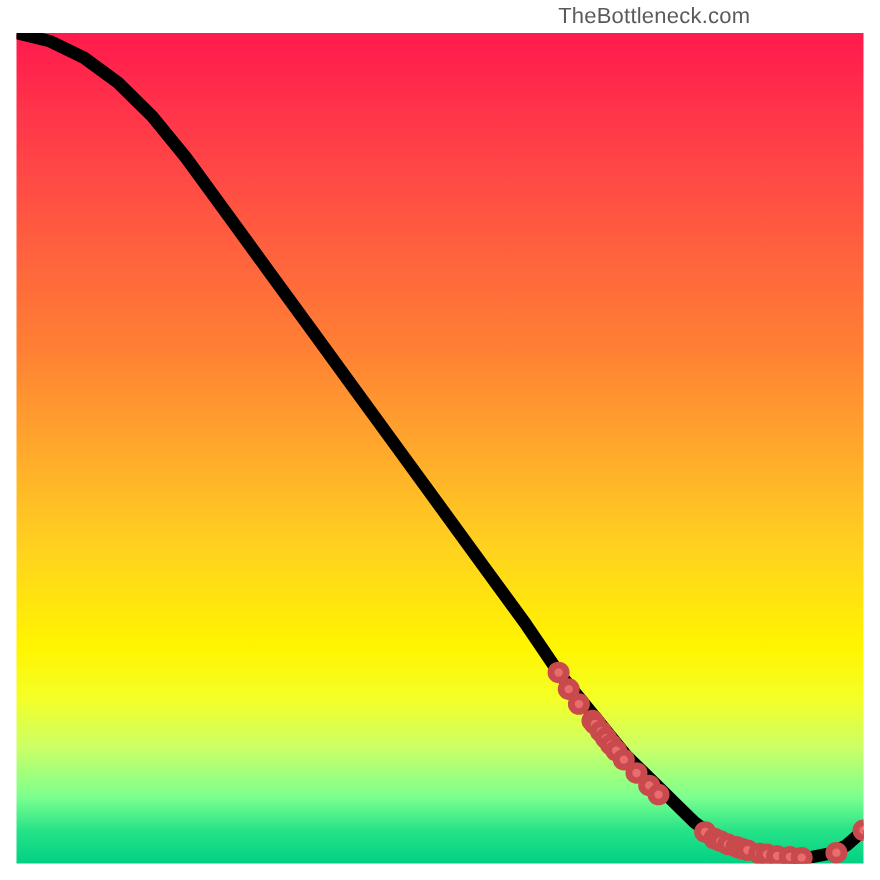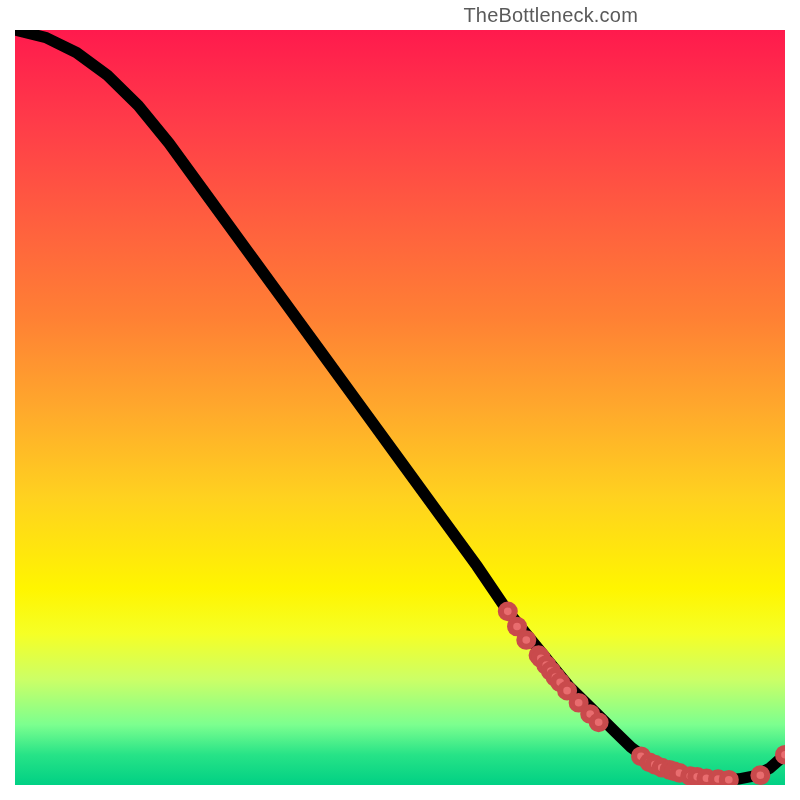--- a/index.html
+++ b/index.html
@@ -8,20 +8,21 @@
     width: 800px;
     height: 800px;
     overflow: hidden;
     background: #ffffff;
     font-family: Arial, Helvetica, sans-serif;
   }
   .container {
     position: relative;
     width: 656px;
     height: 800px;
+    padding-left: 44px;
   }
   .watermark {
     position: absolute;
     top: 4px;
     right: 18px;
     font-size: 20px;
     color: #5a5a5a;
     font-weight: 500;
     letter-spacing: 0.2px;
   }

